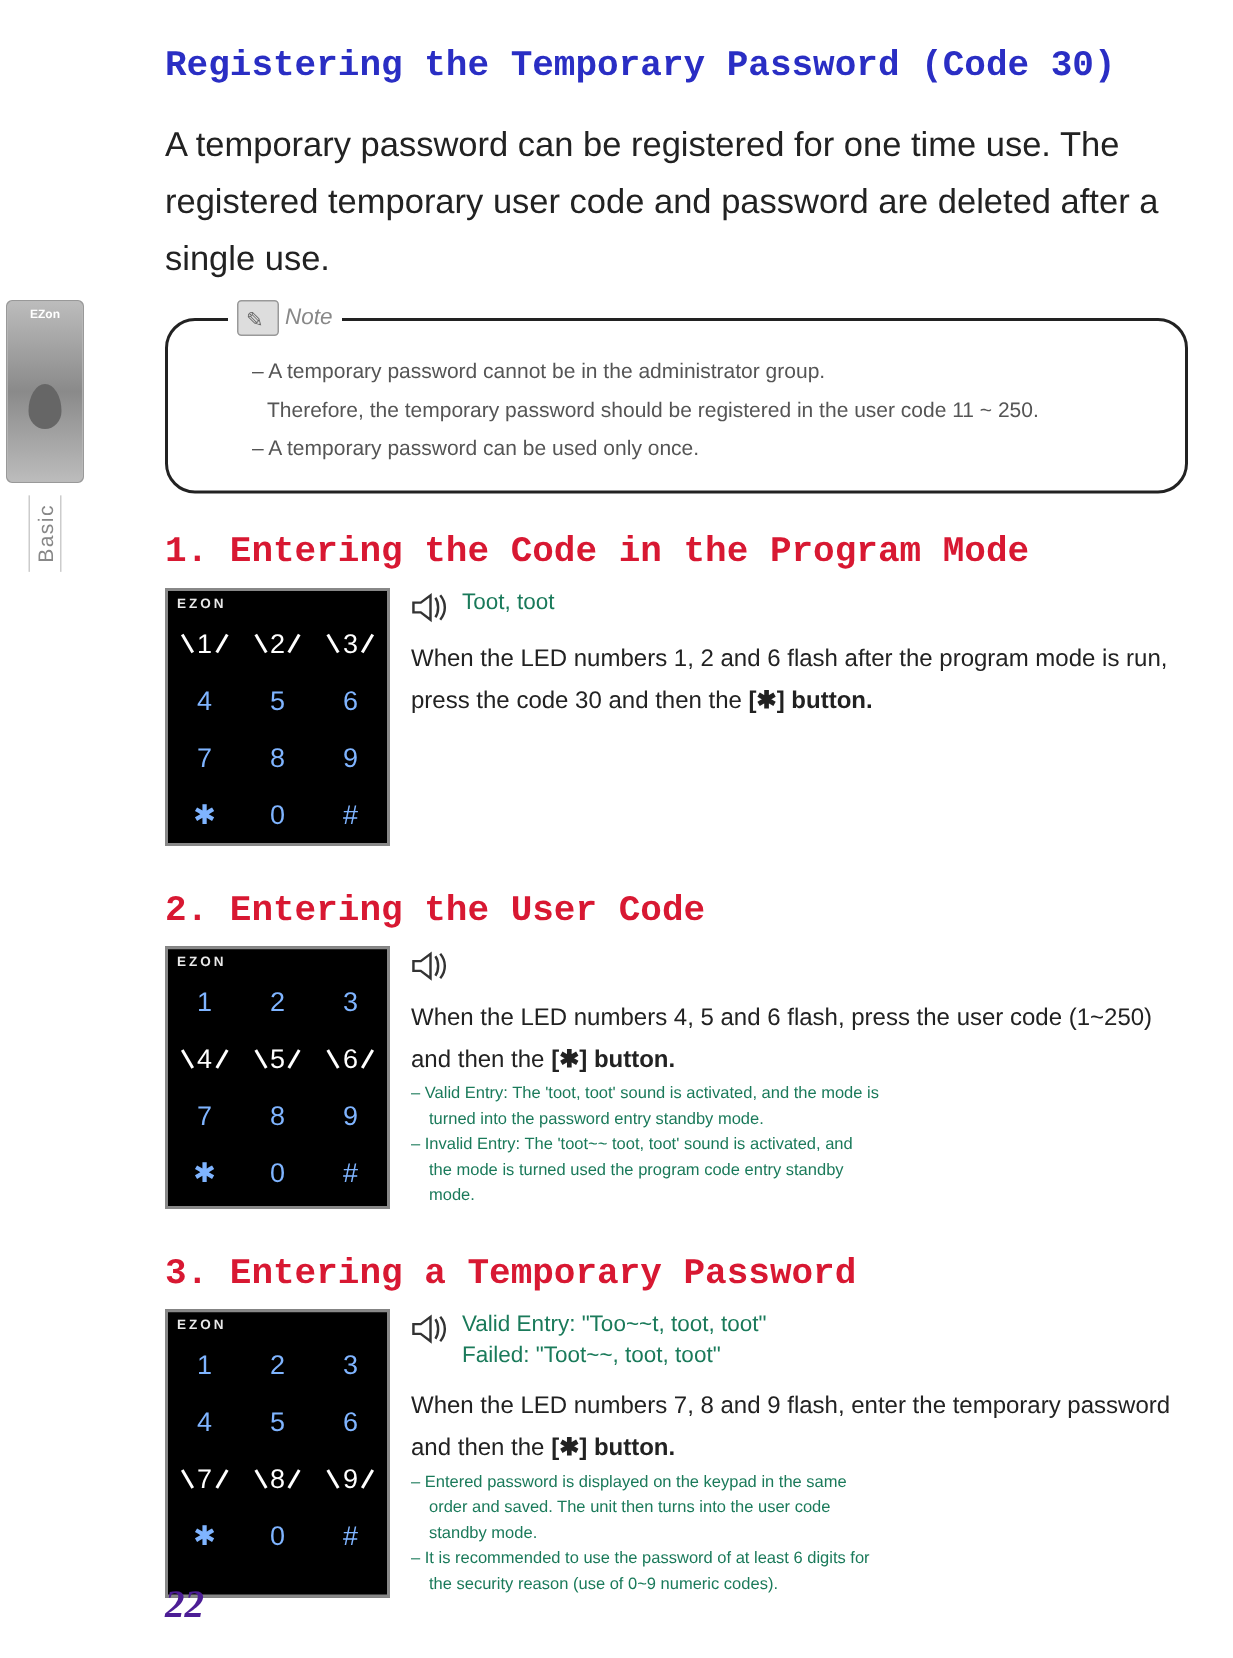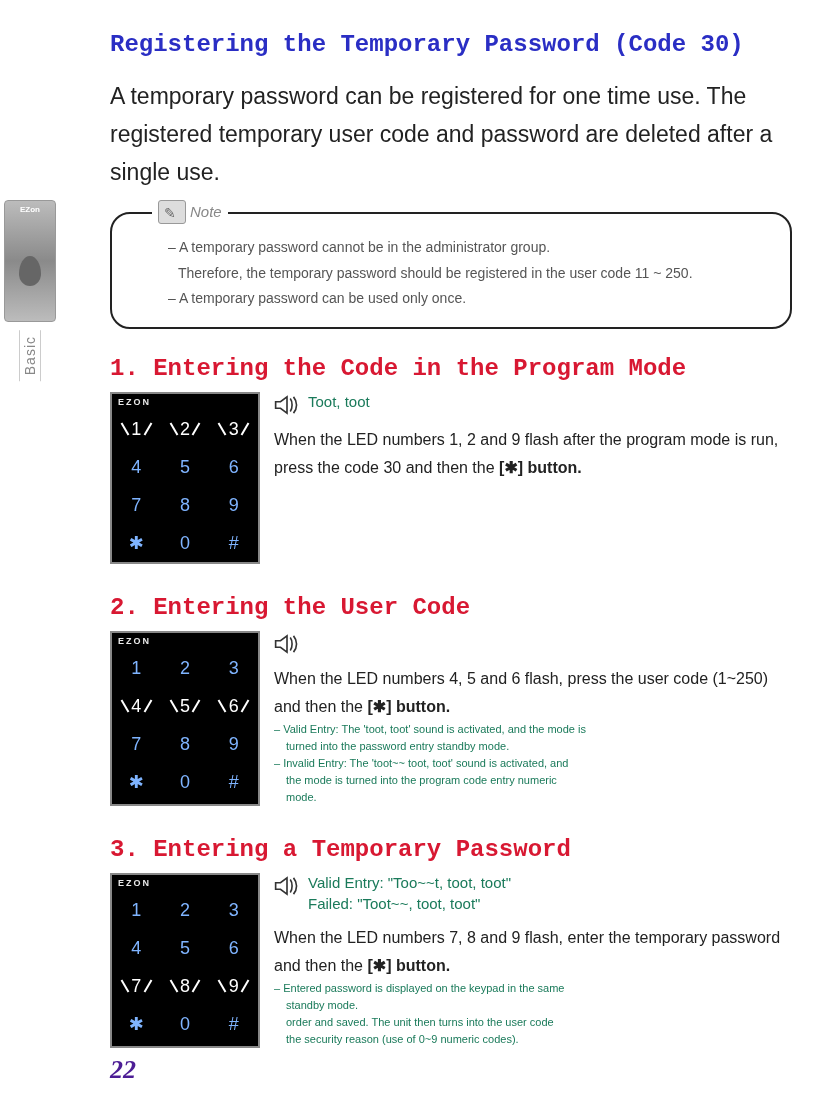--- a/index.html
+++ b/index.html
@@ -245,21 +245,21 @@
       <div class="sound-row">
         <span class="speaker-icon">
           <svg viewBox="0 0 32 24">
               <path d="M2 8h6l8-6v20l-8-6H2z" fill="none" stroke="#333" stroke-width="2"></path>
               <path d="M20 4c3 4 3 12 0 16M24 2c5 6 5 14 0 20" fill="none" stroke="#333" stroke-width="2"></path>
             </svg>
         </span>
         <span class="sound-text">Toot, toot</span>
       </div>
       <div>
-        <span>When the LED numbers 1, 2 and 9 flash after the program mode is run, press the code 30 and then the </span><span class="instr-bold">[✱] button.</span>
+        <span>When the LED numbers 1, 2 and 6 flash after the program mode is run, press the code 30 and then the </span><span class="instr-bold">[✱] button.</span>
       </div>
     </div>
   </div>
 
   <h2 class="section">2. Entering the User Code</h2>
   <div class="step">
     <div class="keypad kp2">
       <div class="kp-head">EZON</div>
       <div class="kp-grid">
         <span>1</span>
@@ -285,21 +285,21 @@
             </svg>
         </span>
       </div>
       <div>
         <span>When the LED numbers 4, 5 and 6 flash, press the user code (1~250) and then the </span><span class="instr-bold">[✱] button.</span>
       </div>
       <div class="sub-list">
         <span class="dash">– Valid Entry: The 'toot, toot' sound is activated, and the mode is</span>
         <span class="indent">turned into the password entry standby mode.</span>
         <span class="dash">– Invalid Entry: The 'toot~~ toot, toot' sound is activated, and</span>
-        <span class="indent">the mode is turned into the program code entry numeric</span>
+        <span class="indent">the mode is turned used the program code entry standby</span>
         <span class="indent">mode.</span>
       </div>
     </div>
   </div>
 
   <h2 class="section">3. Entering a Temporary Password</h2>
   <div class="step">
     <div class="keypad kp3">
       <div class="kp-head">EZON</div>
       <div class="kp-grid">
@@ -328,21 +328,22 @@
         <span class="sound-text">
           <span>Valid Entry: "Too~~t, toot, toot"</span><br>
           <span>Failed: "Toot~~, toot, toot"</span>
         </span>
       </div>
       <div>
         <span>When the LED numbers 7, 8 and 9 flash, enter the temporary password and then the </span><span class="instr-bold">[✱] button.</span>
       </div>
       <div class="sub-list">
         <span class="dash">– Entered password is displayed on the keypad in the same</span>
+        <span class="indent">order and saved. The unit then turns into the user code</span>
         <span class="indent">standby mode.</span>
-        <span class="indent">order and saved. The unit then turns into the user code</span>
+        <span class="dash">– It is recommended to use the password of at least 6 digits for</span>
         <span class="indent">the security reason (use of 0~9 numeric codes).</span>
       </div>
     </div>
   </div>
 
   <div class="pagenum">22</div>
 </div>
 
 </body></html>

